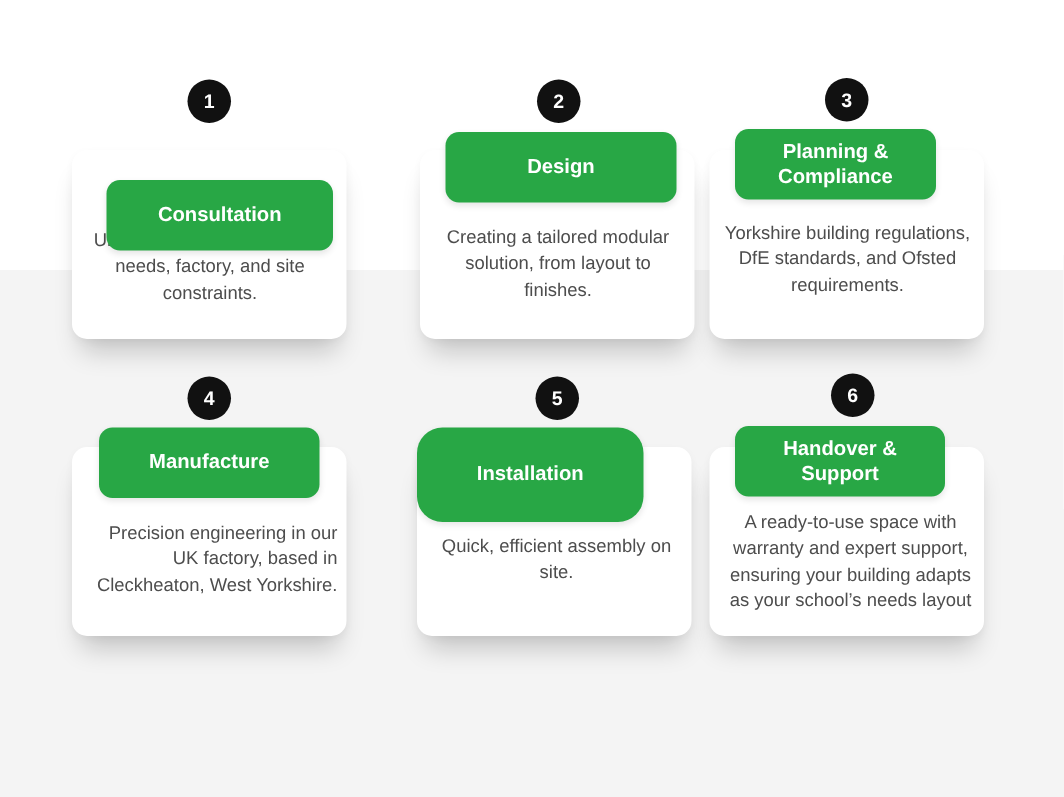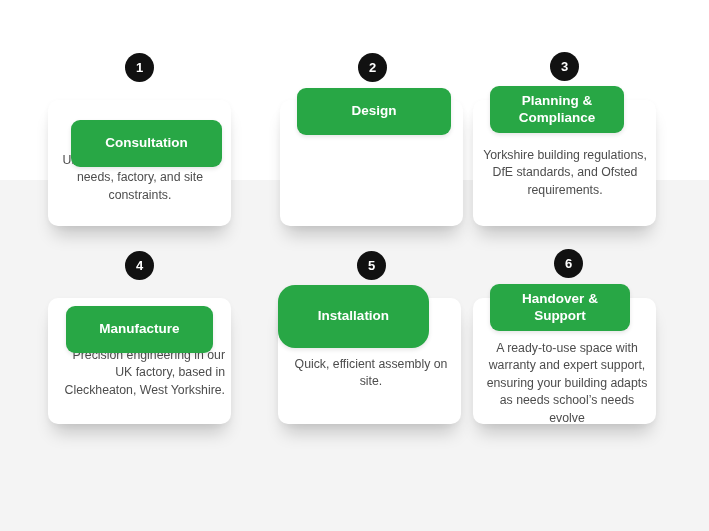--- a/index.html
+++ b/index.html
@@ -114,21 +114,21 @@
   #pill-2  { left: 297px; top: 88px;  width: 154px; height: 47px; text-align: center; }
   #desc-2  { left: 287px; top: 150px; }
 
   
   #badge-3 { left: 550px; top: 52px; }
   #pill-3  { left: 490px; top: 86px;  width: 134px; height: 47px; }
   #desc-3  { left: 480px; top: 147px; }
 
   
   #badge-4 { left: 125px; top: 251px; }
-  #pill-4  { left: 66px;  top: 285px; width: 147px; height: 47px; margin-top: 21px; }
+  #pill-4  { left: 66px;  top: 285px; width: 147px; height: 47px; }
   #desc-4  { left: 55px;  top: 347px; text-align: right; }
 
   
   #badge-5 { left: 357px; top: 251px; }
   #pill-5  { left: 278px; top: 285px; width: 151px; height: 63px; border-radius: 17px; }
   #desc-5  { left: 286px; top: 356px; }
 
   
   #badge-6 { left: 554px; top: 249px; }
   #pill-6  { left: 490px; top: 284px; width: 140px; height: 47px; }
@@ -144,34 +144,35 @@
 <div id="process-grid">
 
   <div class="step-card r1 c1"></div>
   <div class="step-badge" id="badge-1">1</div>
   <div class="step-pill" id="pill-1">Consultation</div>
   <div class="step-desc" id="desc-1">Understanding your school’s needs, factory, and site constraints.</div>
 
   <div class="step-card r1 c2"></div>
   <div class="step-badge" id="badge-2">2</div>
   <div class="step-pill" id="pill-2">Design</div>
+  <div class="step-desc" id="desc-2">Creating a tailored modular solution, from layout to finishes.</div>
 
   <div class="step-card r1 c3"></div>
   <div class="step-badge" id="badge-3">3</div>
   <div class="step-pill" id="pill-3">Planning &amp; Compliance</div>
   <div class="step-desc" id="desc-3">Yorkshire building regulations, DfE standards, and Ofsted requirements.</div>
 
   <div class="step-card r2 c1"></div>
   <div class="step-badge" id="badge-4">4</div>
   <div class="step-pill" id="pill-4">Manufacture</div>
   <div class="step-desc" id="desc-4">Precision engineering in our UK factory, based in Cleckheaton, West Yorkshire.</div>
 
   <div class="step-card r2 c2"></div>
   <div class="step-badge" id="badge-5">5</div>
   <div class="step-pill" id="pill-5">Installation</div>
   <div class="step-desc" id="desc-5">Quick, efficient assembly on site.</div>
 
   <div class="step-card r2 c3"></div>
   <div class="step-badge" id="badge-6">6</div>
   <div class="step-pill" id="pill-6">Handover &amp; Support</div>
-  <div class="step-desc" id="desc-6">A ready-to-use space with warranty and expert support, ensuring your building adapts as needs school’s needs evolve</div>
+  <div class="step-desc" id="desc-6">A ready-to-use space with warranty and expert support, ensuring your building adapts as your school’s needs layout</div>
 
 </div>
 
 </body></html>

